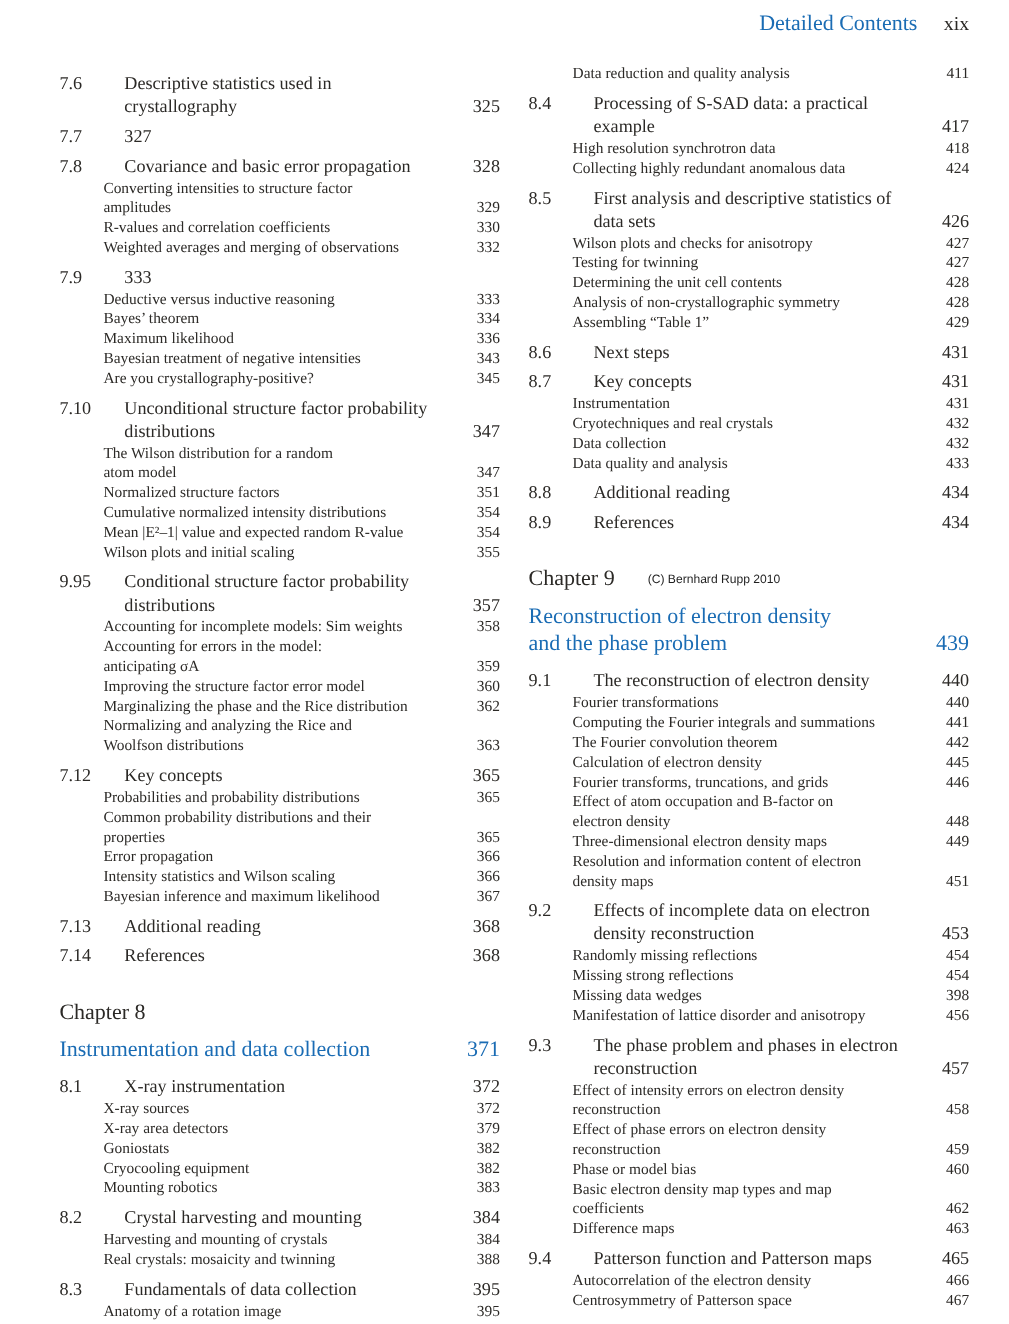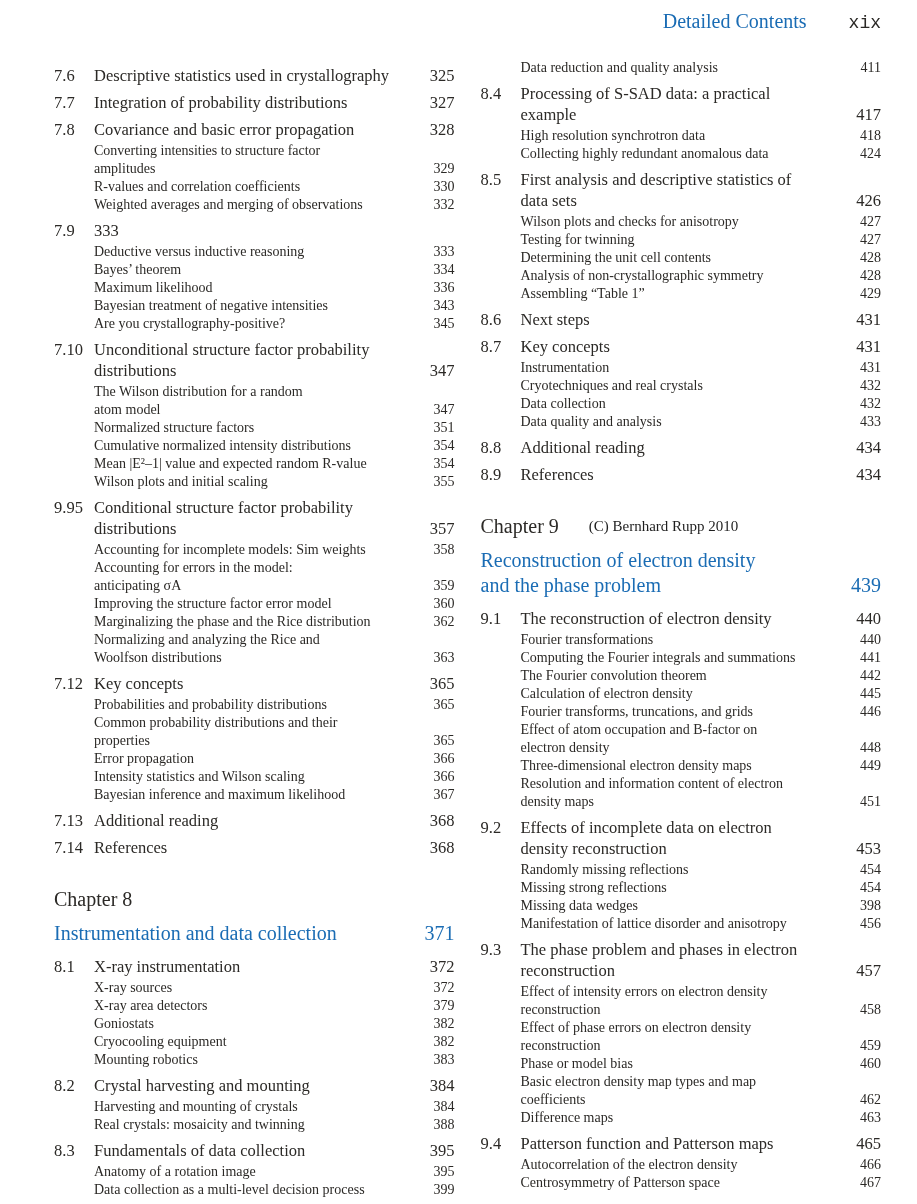--- a/index.html
+++ b/index.html
@@ -8,35 +8,35 @@
     width:917px; height:1204px;
     box-sizing:border-box;
     padding:10px 36px 0 54px;
     font-family:"Liberation Serif", serif;
     color:#2b2926;
     background:#ffffff;
     overflow:hidden;
   }
   .header {
     display:flex; justify-content:flex-end; align-items:baseline;
-    gap:42px; margin-bottom:26px;
+    gap:24px; margin-bottom:26px;
   }
   .header-title { color:var(--accent,#1a6cb4); font-size:20px; }
-  .folio { font-size:18px;font-family:Liberation Mono, monospace; }
+  .folio { font-size:18px; }
   .cols { display:flex; gap:26px; }
   .col { flex:1; min-width:0; }
   .entry { display:flex; align-items:flex-start; }
-  .section-entry { font-size:16.5px; line-height:21px; margin:6px 0 2px; }
+  .section-entry { font-size:16.5px; line-height:21px; margin:6px 0 2px;gap:19px; }
   .sub-entry { font-size:14px; line-height:18px; padding-left:40px; }
   .num { width:40px; flex:none; }
   .title { flex:1; white-space:pre-line; padding-right:10px; }
   .page-num { flex:none; align-self:flex-end; }
   .chapter-block { margin-top:30px; margin-bottom:10px; }
   .chapter-label-row { display:flex; align-items:center; gap:30px; font-size:20px; margin-bottom:10px; }
-  .copyright-watermark { font-family:Liberation Serif, serif; font-size:15px; color:#1f1f1f; }
+  .copyright-watermark { font-family:Liberation Sans, sans-serif; font-size:11px; color:#1f1f1f; }
   .chapter-title-row { display:flex; align-items:center; color:var(--accent,#1a6cb4); font-size:20px; line-height:25px; }
   .chapter-title { flex:1; white-space:pre-line; padding-right:10px; }
   .chapter-page { flex:none; align-self:flex-end; }
 </style>
 </head>
 <body>
 
 <div class="page">
   <div class="header">
     <span class="header-title">Detailed Contents</span>
@@ -44,21 +44,20 @@
   </div>
   <div class="cols">
       <div class="col">
         <div class="entry section-entry">
           <div class="num">7.6</div>
           <div class="title">Descriptive statistics used in crystallography</div>
           <div class="page-num">325</div>
         </div>
         <div class="entry section-entry">
           <div class="num">7.7</div>
-          <div class="title">Integration of probability distributions</div>
           <div class="page-num">327</div>
         </div>
         <div class="entry section-entry">
           <div class="num">7.8</div>
           <div class="title">Covariance and basic error propagation</div>
           <div class="page-num">328</div>
         </div>
         <div class="entry sub-entry">
           <div class="title">Converting intensities to structure factor
 amplitudes</div>

